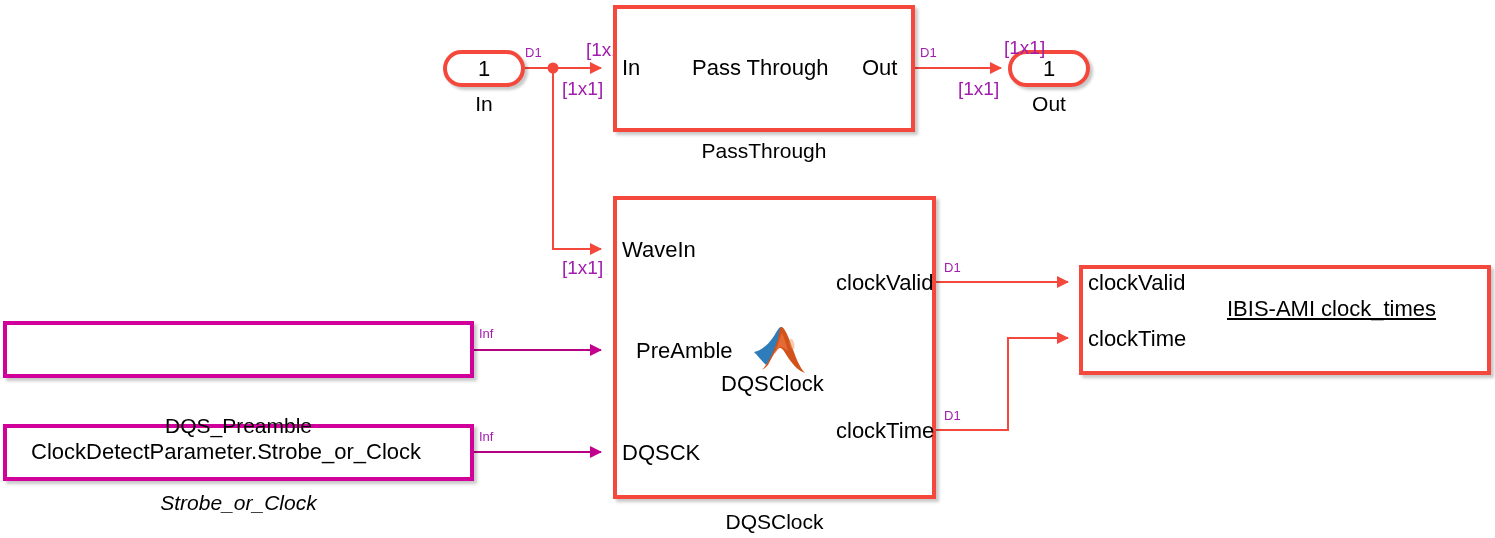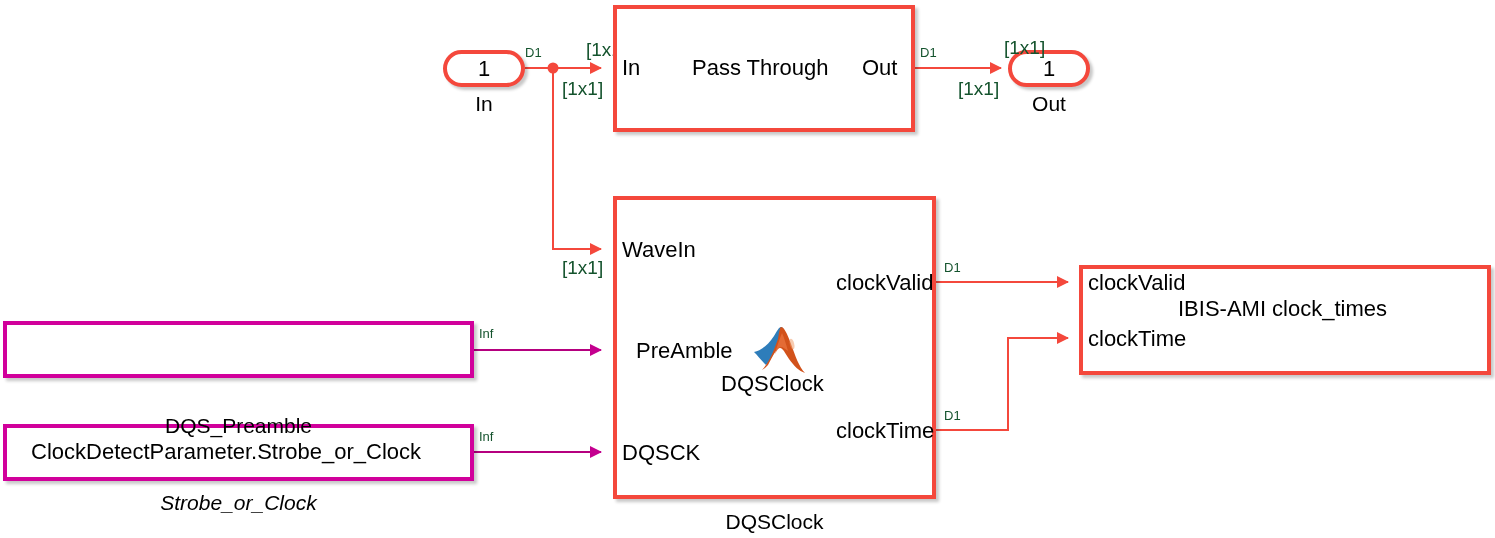--- a/index.html
+++ b/index.html
@@ -77,21 +77,21 @@
     white-space: nowrap;
     text-align: center;
     line-height: 1;
     z-index: 6;
   }
 
   
   .sig-label {
     position: absolute;
     font-size: 19px;
-    color: #14532d;
+    color: #a21caf;
     white-space: nowrap;
     line-height: 1;
     z-index: 7;
   }
   .sig-label.tiny {
     font-size: 13px;
   }
 
   
   .clip-box {
@@ -152,20 +152,21 @@
 
   <div class="port-block" style="left:1008px; top:50px; width:82px; height:37px;">
     <span class="port-num">1</span>
   </div>
   <div class="caption" style="left:1008px; top:93px; width:82px;">Out</div>
 
   <div class="block" style="left:613px; top:5px; width:302px; height:127px;"></div>
   <div class="blk-text" style="left:622px; top:57px;">In</div>
   <div class="blk-text" style="left:692px; top:57px;">Pass Through</div>
   <div class="blk-text" style="left:862px; top:57px;">Out</div>
+  <div class="caption" style="left:613px; top:140px; width:302px;">PassThrough</div>
 
   <div class="block" style="left:613px; top:196px; width:323px; height:303px;"></div>
   <div class="blk-text" style="left:622px; top:239px;text-align:center;">WaveIn</div>
   <div class="blk-text" style="left:636px; top:340px;">PreAmble</div>
   <div class="blk-text" style="left:622px; top:442px;text-align:center;">DQSCK</div>
   <div class="blk-text" style="left:836px; top:272px;">clockValid</div>
   <div class="blk-text" style="left:836px; top:420px;">clockTime</div>
 
   <div class="matlab-logo" style="left:752px; top:325px; width:56px; height:52px;">
     <svg width="56" height="52" viewBox="0 0 56 52" xmlns="http://www.w3.org/2000/svg">
@@ -178,21 +179,21 @@
       <path d="M30,8 C32,12 34,19 36,26 C33,24 31,22 29,22
                C27,22 25,25 23,29 C25,21 28,13 30,8 Z" fill="#e8703a" opacity="0.85"></path>
       <ellipse cx="40" cy="19" rx="2.2" ry="5.5" fill="#f0a070" opacity="0.55" transform="rotate(-14 40 19)"></ellipse>
     </svg>
   </div>
   <div class="blk-text" style="left:721px; top:373px;">DQSClock</div>
   <div class="caption" style="left:613px; top:511px; width:323px;">DQSClock</div>
 
   <div class="block" style="left:1079px; top:265px; width:412px; height:110px;"></div>
   <div class="blk-text" style="left:1088px; top:272px;">clockValid</div>
-  <div class="blk-text" style="left:1178px; top:298px;">IBIS-AMI clock_times</div>
+  <div class="blk-text" style="left:1227px; top:298px;text-decoration:underline;">IBIS-AMI clock_times</div>
   <div class="blk-text" style="left:1088px; top:328px;">clockTime</div>
 
   <div class="block purple" style="left:3px; top:321px; width:471px; height:57px;"></div>
   <div class="caption" style="left:3px; top:390px; width:471px;margin-top:25px;">DQS_Preamble</div>
 
   <div class="block purple" style="left:3px; top:424px; width:471px; height:57px;"></div>
   <div class="blk-text" style="left:31px; top:441px;">ClockDetectParameter.Strobe_or_Clock</div>
   <div class="caption" style="left:3px; top:492px; width:471px;font-style:italic;">Strobe_or_Clock</div>
 
   <div class="sig-label tiny" style="left:525px; top:46px;">D1</div>

